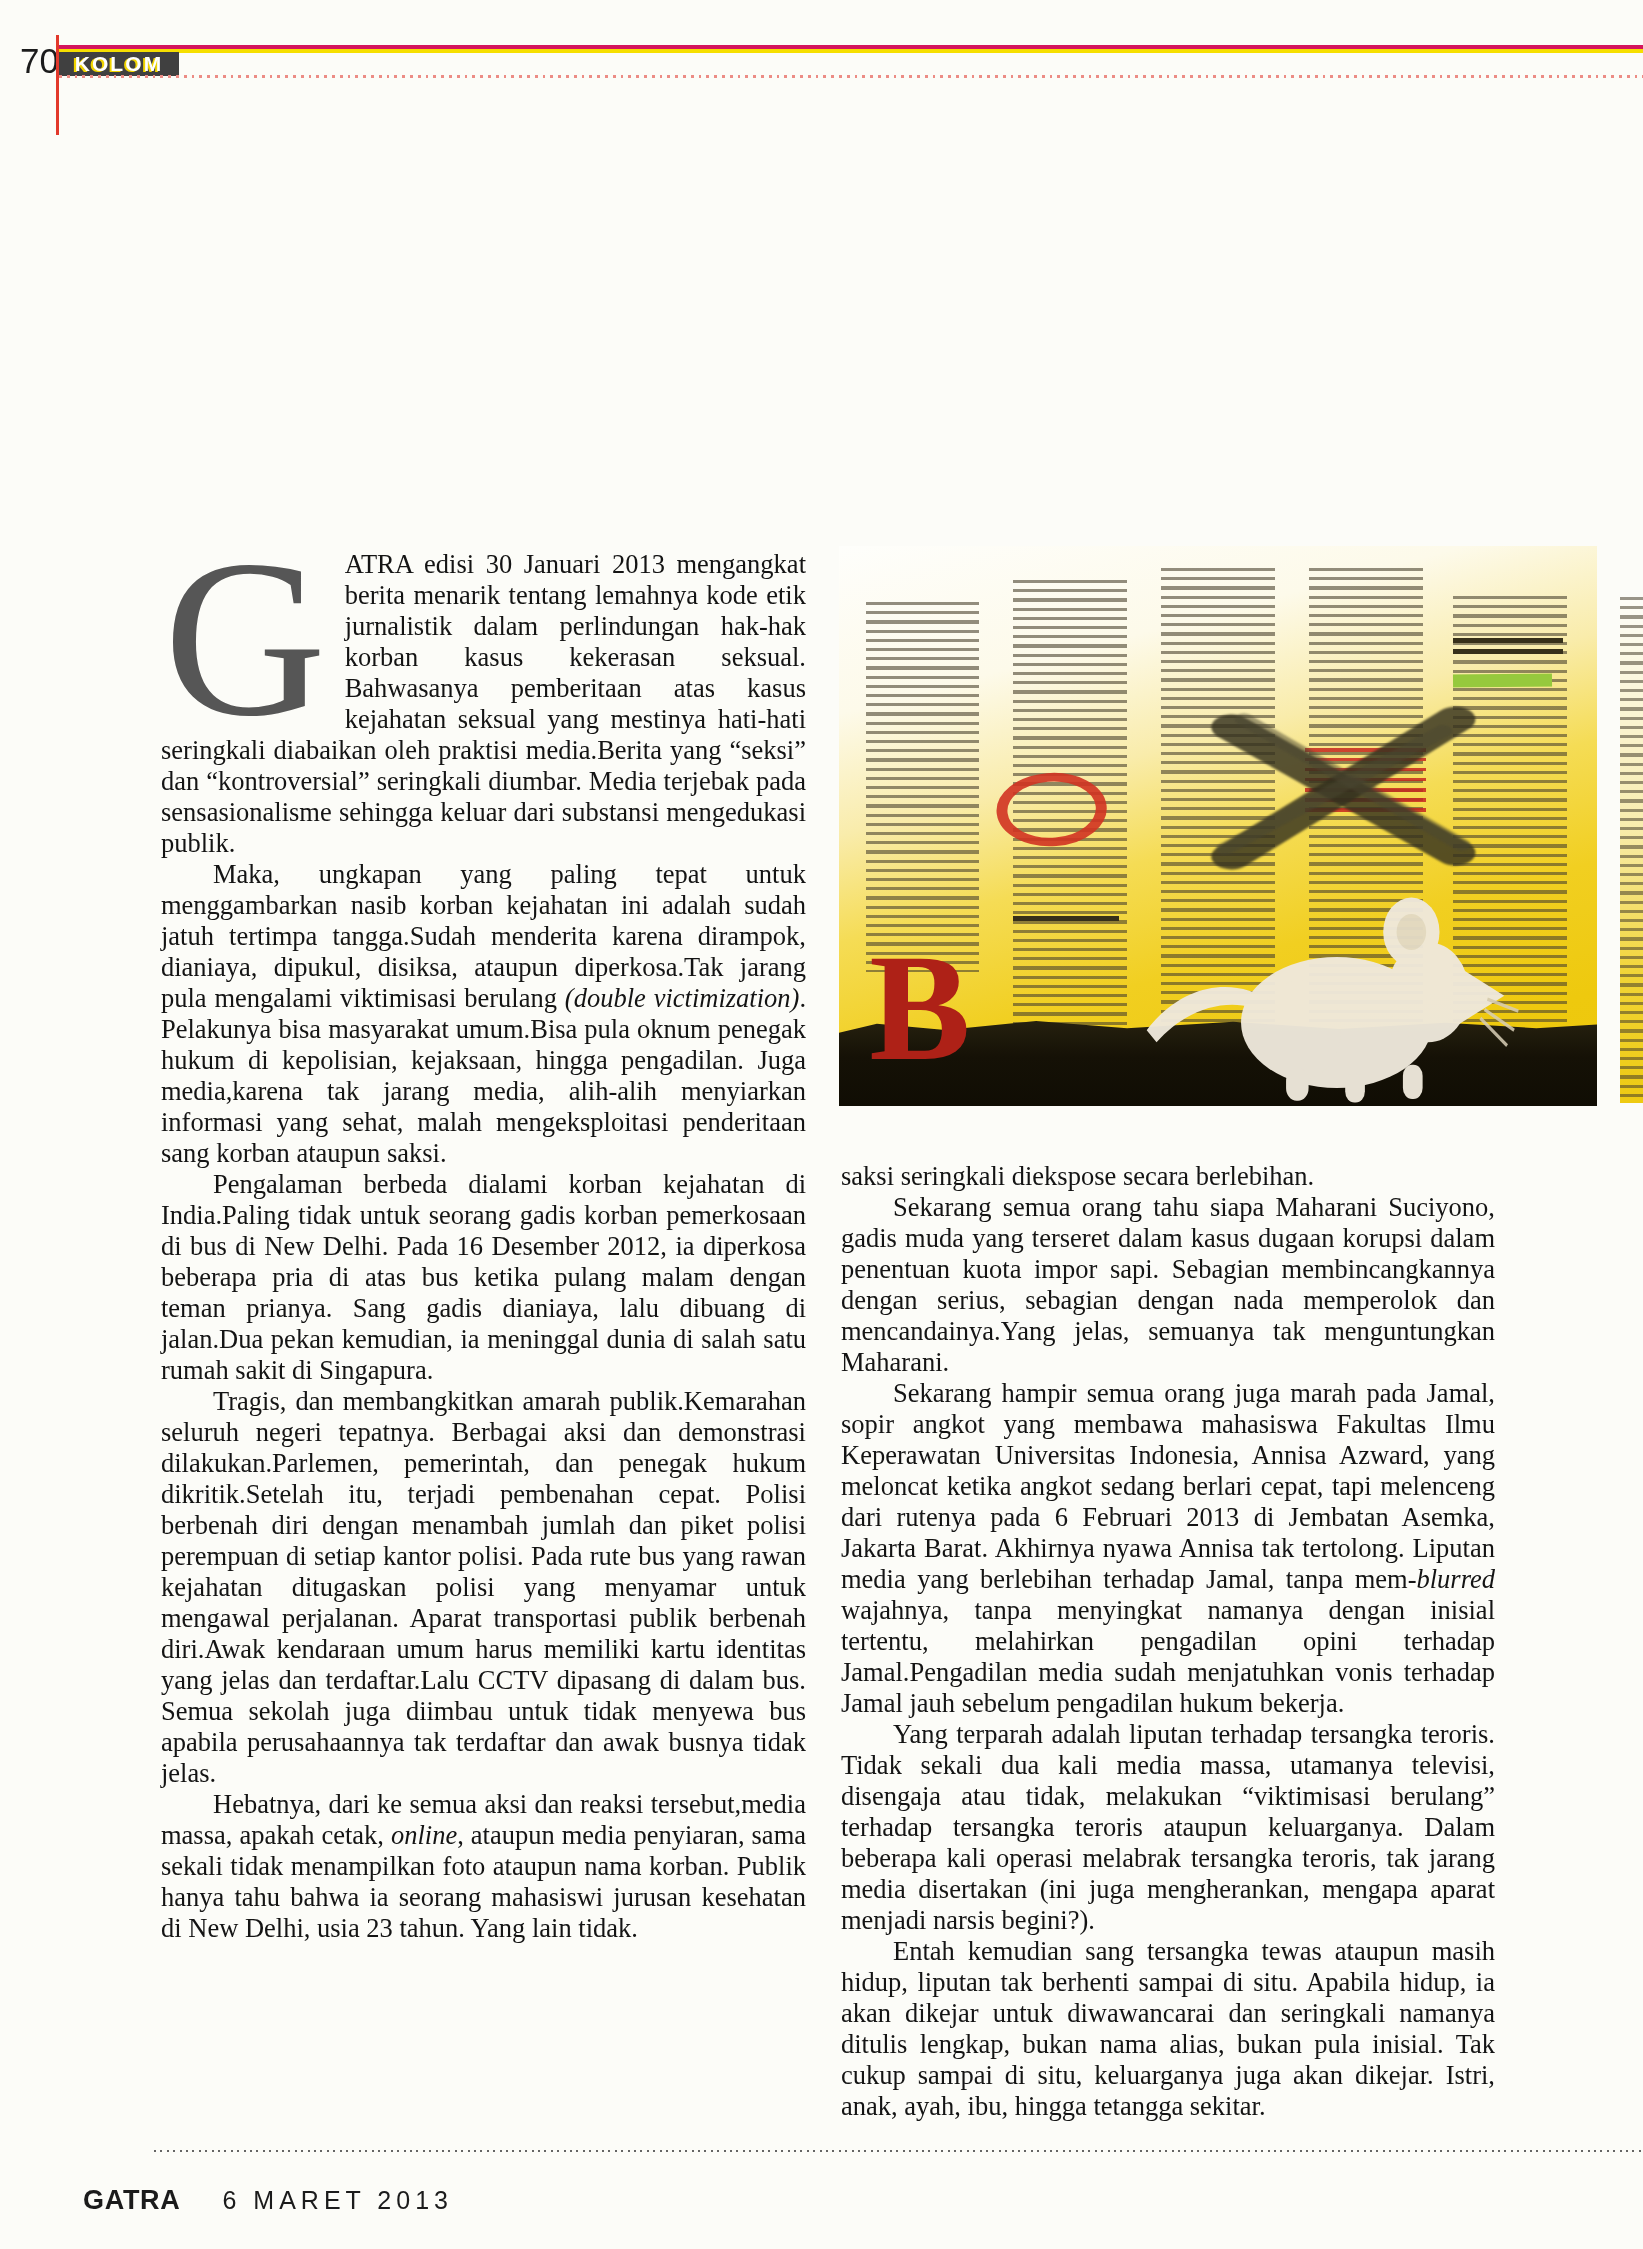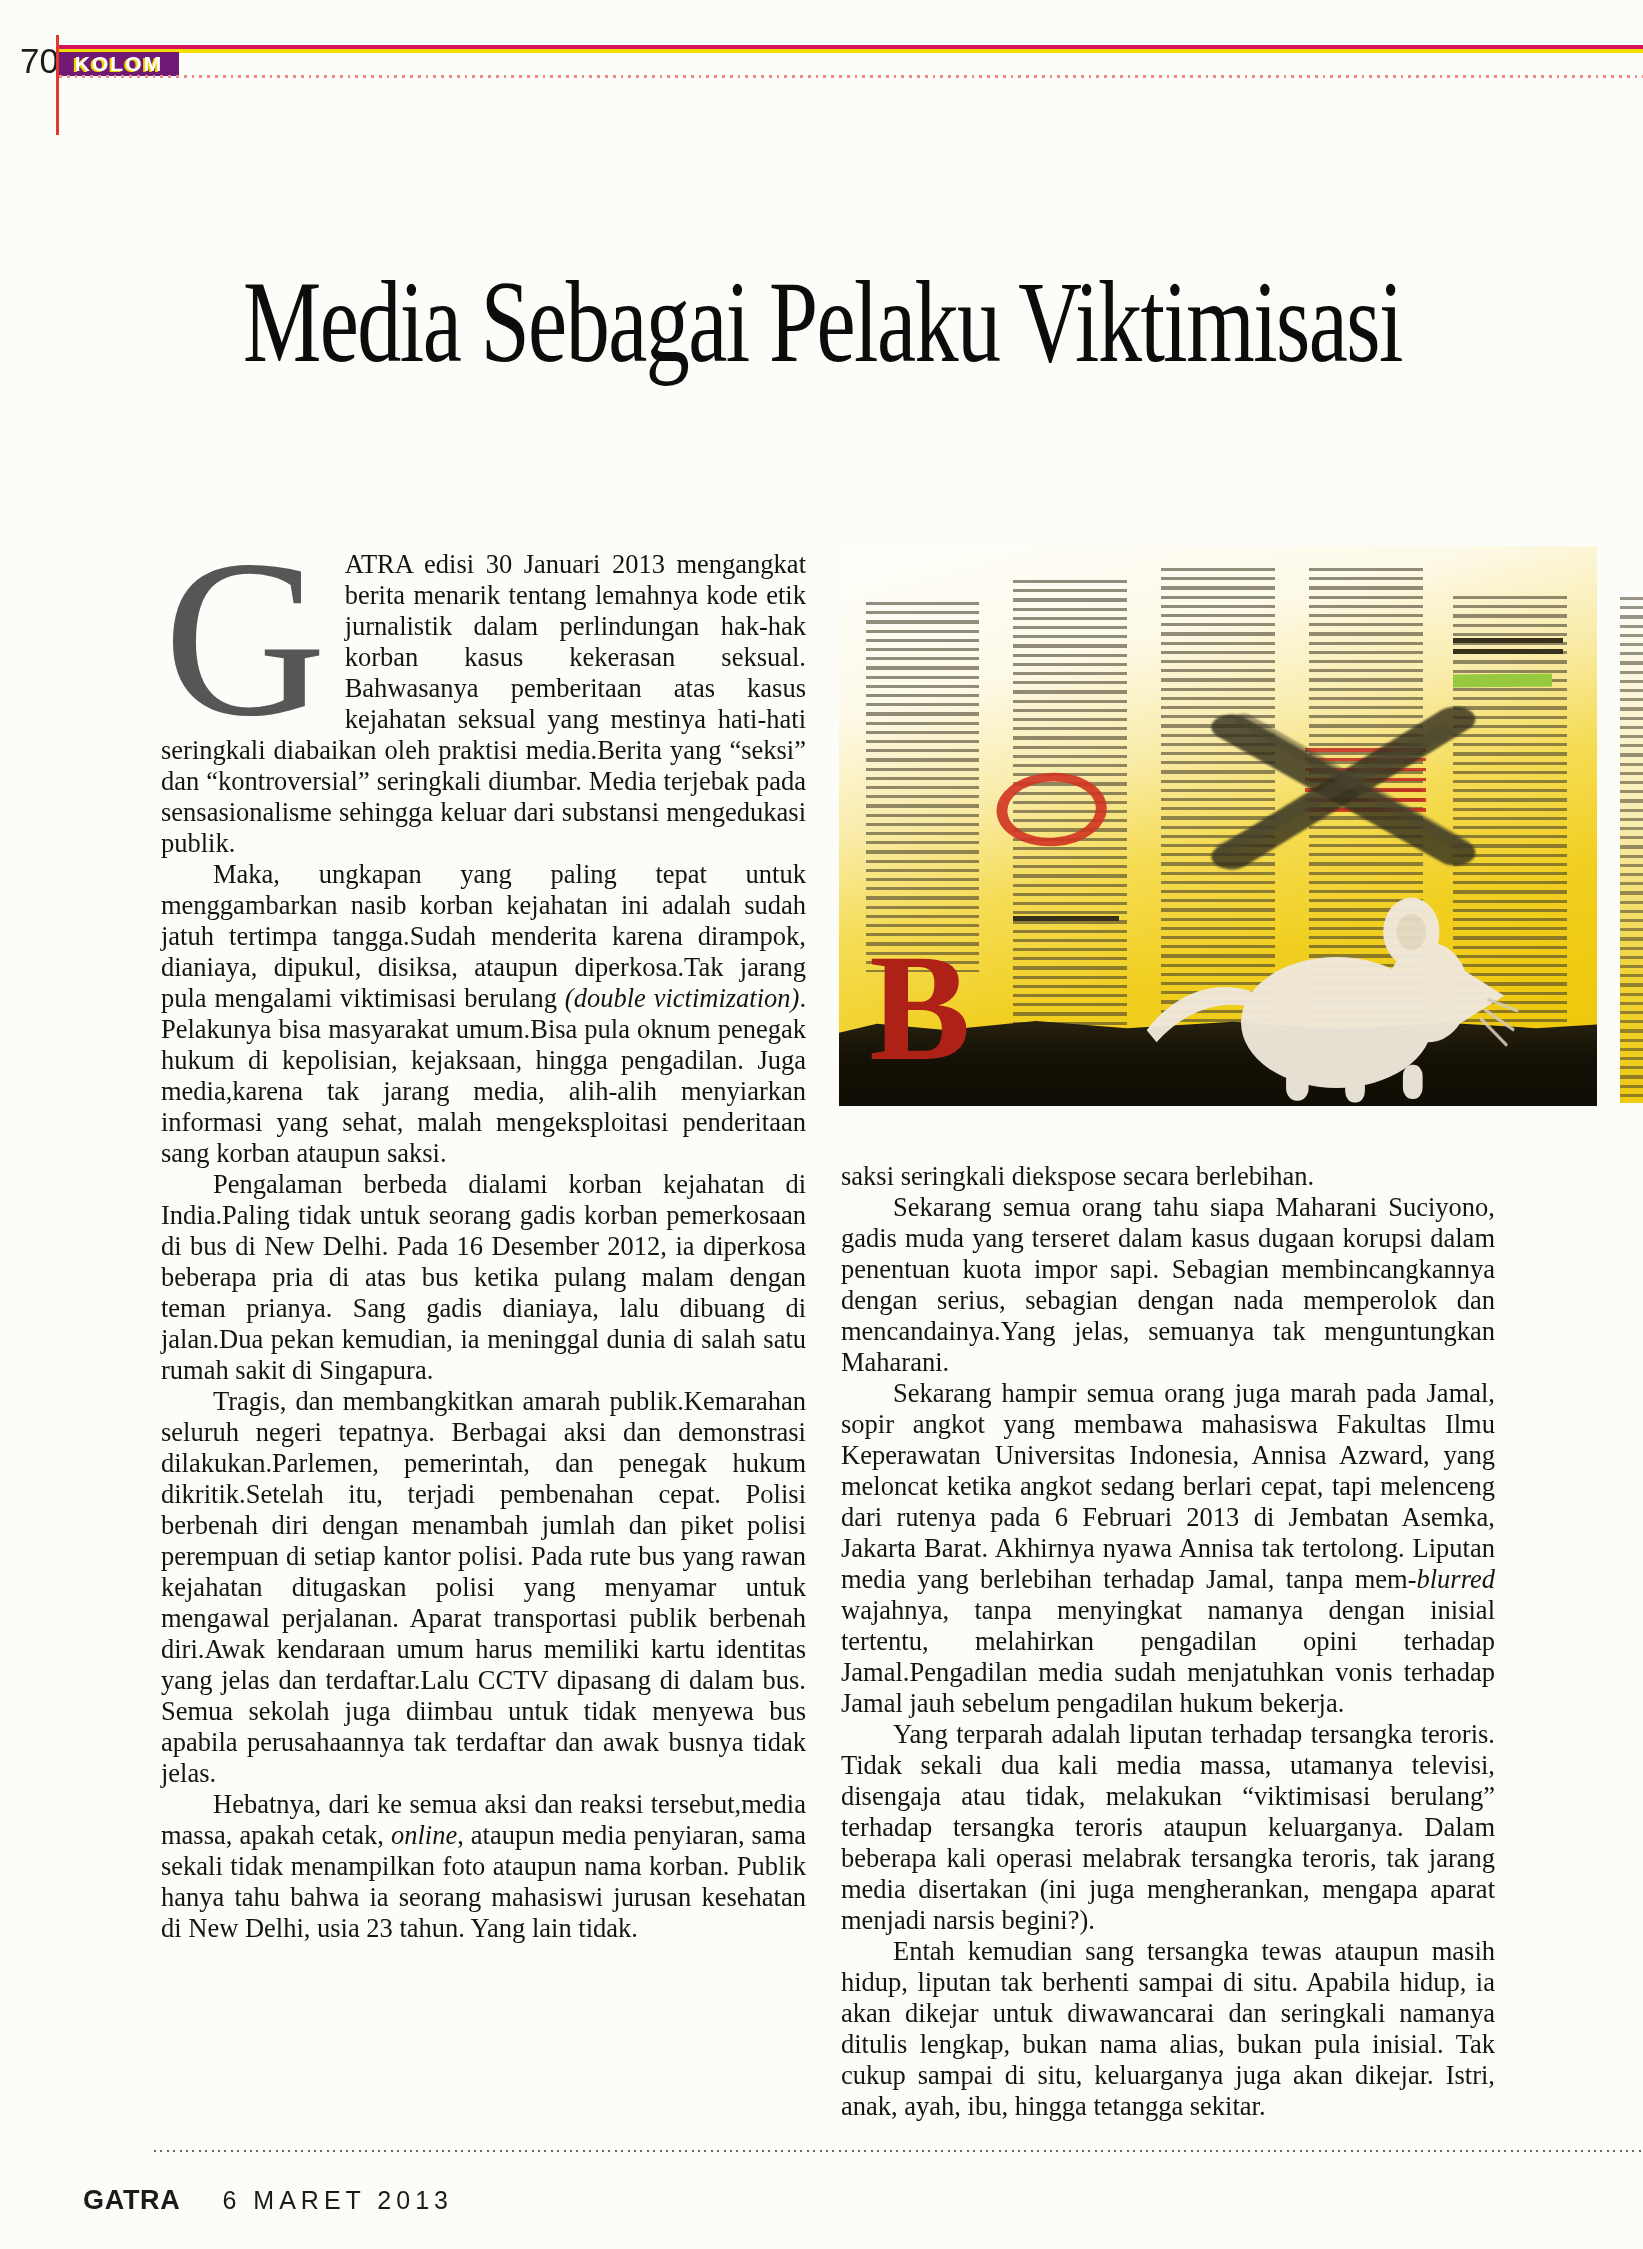--- a/index.html
+++ b/index.html
@@ -5,21 +5,21 @@
   html,body{margin:0;padding:0;background:#e8e8e4;}
   #page{position:relative;width:1644px;height:2250px;background:#fcfcf8;overflow:hidden;
         font-family:"Liberation Serif",serif;color:#161616;}
 
   
   .pagenum{position:absolute;left:20px;top:41px;font-family:"Liberation Sans",sans-serif;
            font-size:35px;color:#1c1c1c;}
   .rule-magenta{position:absolute;left:58px;right:0;top:45px;height:4.2px;background:#d4155e;}
   .rule-yellow{position:absolute;left:58px;right:0;top:49px;height:3.5px;background:#f6df00;}
   .red-vline{position:absolute;left:56px;top:35px;width:2.8px;height:100px;background:#e2392b;}
-  .kolom-box{position:absolute;left:59px;top:52px;width:120px;height:24px;background:#701a75;
+  .kolom-box{position:absolute;left:59px;top:52px;width:120px;height:24px;background:#404040;
              display:flex;align-items:center;justify-content:center;}
   .kolom-box span{font-family:"Liberation Sans",sans-serif;font-weight:bold;font-size:21px;
                   letter-spacing:2.1px;color:#ffffff;text-shadow:-2.1px 1.4px 0 #f0d400;}
   .dotted-top{position:absolute;left:59px;right:0;top:75px;height:2.8px;
               background:repeating-linear-gradient(90deg,#ec8c85 0 2.8px,transparent 2.8px 7.8px);}
 
   
   .headline{position:absolute;left:0;width:100%;top:256px;text-align:center;white-space:nowrap;}
   .headline span{display:inline-block;font-size:116px;letter-spacing:-2.1px;color:#0c0c0c;
                  transform:scaleX(.76);transform-origin:50% 50%;}
@@ -83,23 +83,20 @@
 
   <div class="pagenum">70</div>
   <div class="rule-magenta"></div>
   <div class="rule-yellow"></div>
   <div class="red-vline"></div>
   <div class="kolom-box">
     <span>KOLOM</span>
   </div>
   <div class="dotted-top"></div>
 
-  <div class="headline">
-    <span>Media Sebagai Pelaku Viktimisasi</span>
-  </div>
 
   <div id="illo">
     <div class="fcol" id="fcol1"></div>
     <div class="fcol" id="fcol2"></div>
     <div class="fcol" id="fcol3"></div>
     <div class="fcol" id="fcol4"></div>
     <div class="fcol" id="fcol5"></div>
     <div class="fbold" id="fbold-col5"></div>
     <div class="fbold" id="fbold-col2"></div>
     <div class="green-hl"></div>

